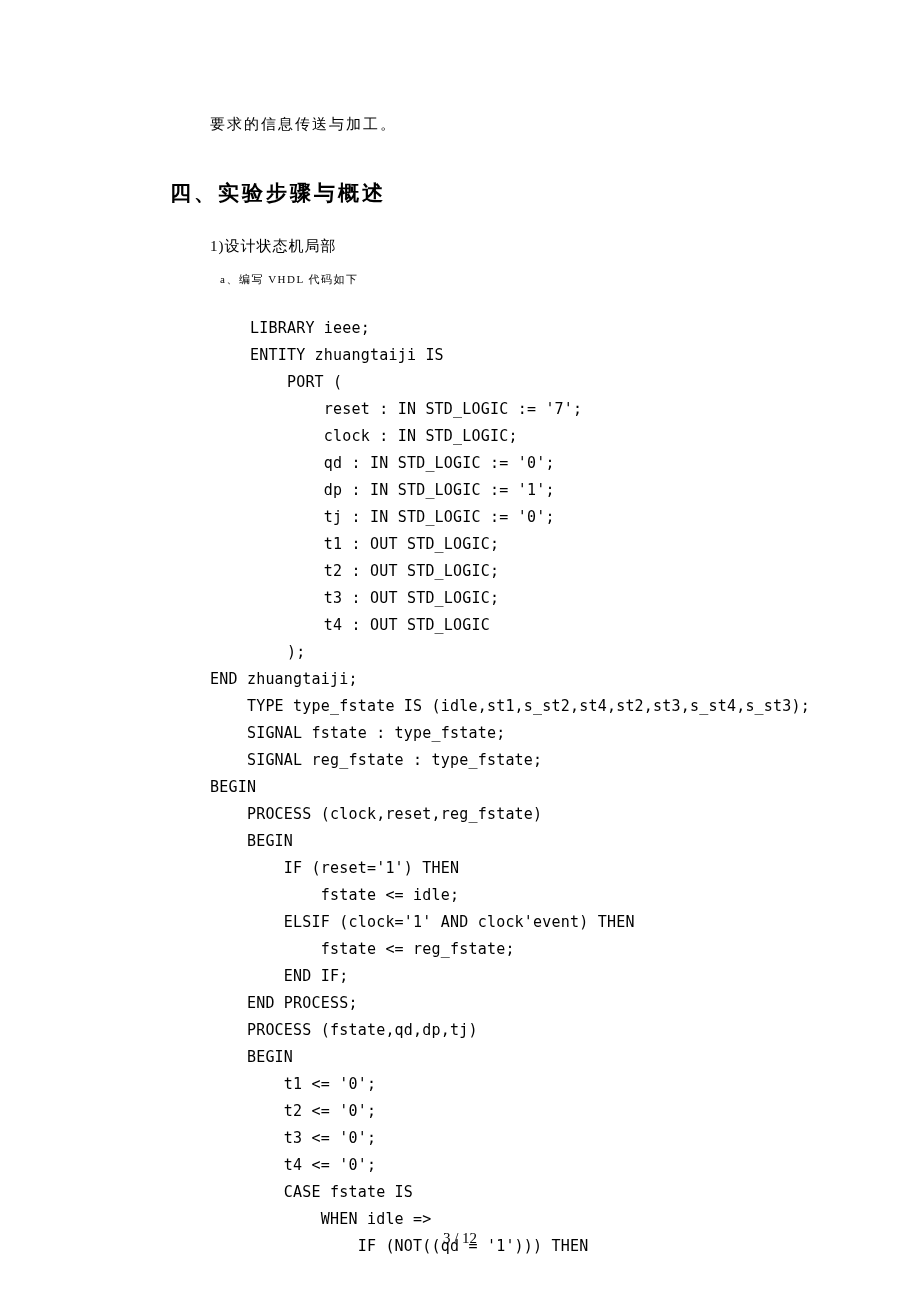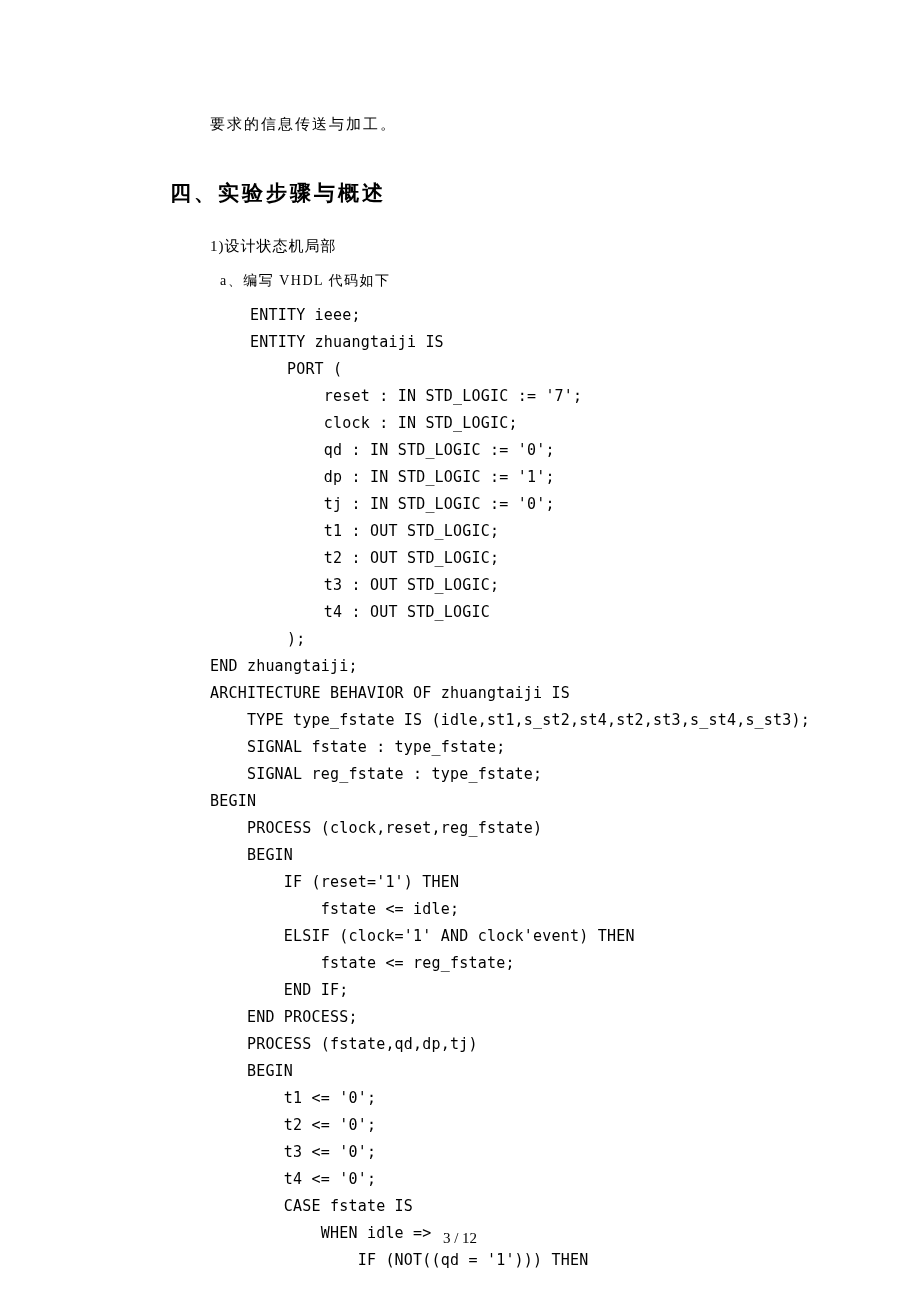--- a/index.html
+++ b/index.html
@@ -29,24 +29,24 @@
       margin-bottom: 30px;
       font-family: "SimHei", "黑体", sans-serif;
     }
     .step-line {
       font-size: 15px;
       letter-spacing: 1px;
       margin-left: 0px;
       margin-bottom: 16px;
     }
     .substep-line {
-      font-size: 14px;
+      font-size: 11px;
       letter-spacing: 1.5px;
       margin-left: 10px;
-      margin-bottom: 12px;
+      margin-bottom: 28px;
     }
     .code-line {
       font-family: "SimSun", "宋体", monospace;
       font-size: 15px;
       margin-left: 40px;
       line-height: 27px;
       white-space: pre;
       letter-spacing: 0.2px;
     }
     .page-number {
@@ -61,36 +61,35 @@
   </style>
 </head>
 <body>
 
 <div class="content">
   <div class="intro-line">要求的信息传送与加工。</div>
   <div class="section-heading">四、实验步骤与概述</div>
   <div class="step-line">1)设计状态机局部</div>
   <div class="substep-line">a、编写 VHDL 代码如下</div>
 
-  <div class="code-line">ENTITY ieee;</div>
+  <div class="code-line">LIBRARY ieee;</div>
   <div class="code-line"></div>
   <div class="code-line">ENTITY zhuangtaiji IS</div>
   <div class="code-line">    PORT (</div>
   <div class="code-line">        reset : IN STD_LOGIC := '7';</div>
   <div class="code-line">        clock : IN STD_LOGIC;</div>
   <div class="code-line">        qd : IN STD_LOGIC := '0';</div>
   <div class="code-line">        dp : IN STD_LOGIC := '1';</div>
   <div class="code-line">        tj : IN STD_LOGIC := '0';</div>
   <div class="code-line">        t1 : OUT STD_LOGIC;</div>
   <div class="code-line">        t2 : OUT STD_LOGIC;</div>
   <div class="code-line">        t3 : OUT STD_LOGIC;</div>
   <div class="code-line">        t4 : OUT STD_LOGIC</div>
   <div class="code-line">    );</div>
   <div class="code-line" style="margin-left:0">END zhuangtaiji;</div>
-  <div class="code-line" style="margin-left:0">ARCHITECTURE BEHAVIOR OF zhuangtaiji IS</div>
   <div class="code-line" style="margin-left:0">    TYPE type_fstate IS (idle,st1,s_st2,st4,st2,st3,s_st4,s_st3);</div>
   <div class="code-line" style="margin-left:0">    SIGNAL fstate : type_fstate;</div>
   <div class="code-line" style="margin-left:0">    SIGNAL reg_fstate : type_fstate;</div>
   <div class="code-line" style="margin-left:0">BEGIN</div>
   <div class="code-line" style="margin-left:0">    PROCESS (clock,reset,reg_fstate)</div>
   <div class="code-line" style="margin-left:0">    BEGIN</div>
   <div class="code-line" style="margin-left:0">        IF (reset='1') THEN</div>
   <div class="code-line" style="margin-left:0">            fstate &lt;= idle;</div>
   <div class="code-line" style="margin-left:0">        ELSIF (clock='1' AND clock'event) THEN</div>
   <div class="code-line" style="margin-left:0">            fstate &lt;= reg_fstate;</div>

